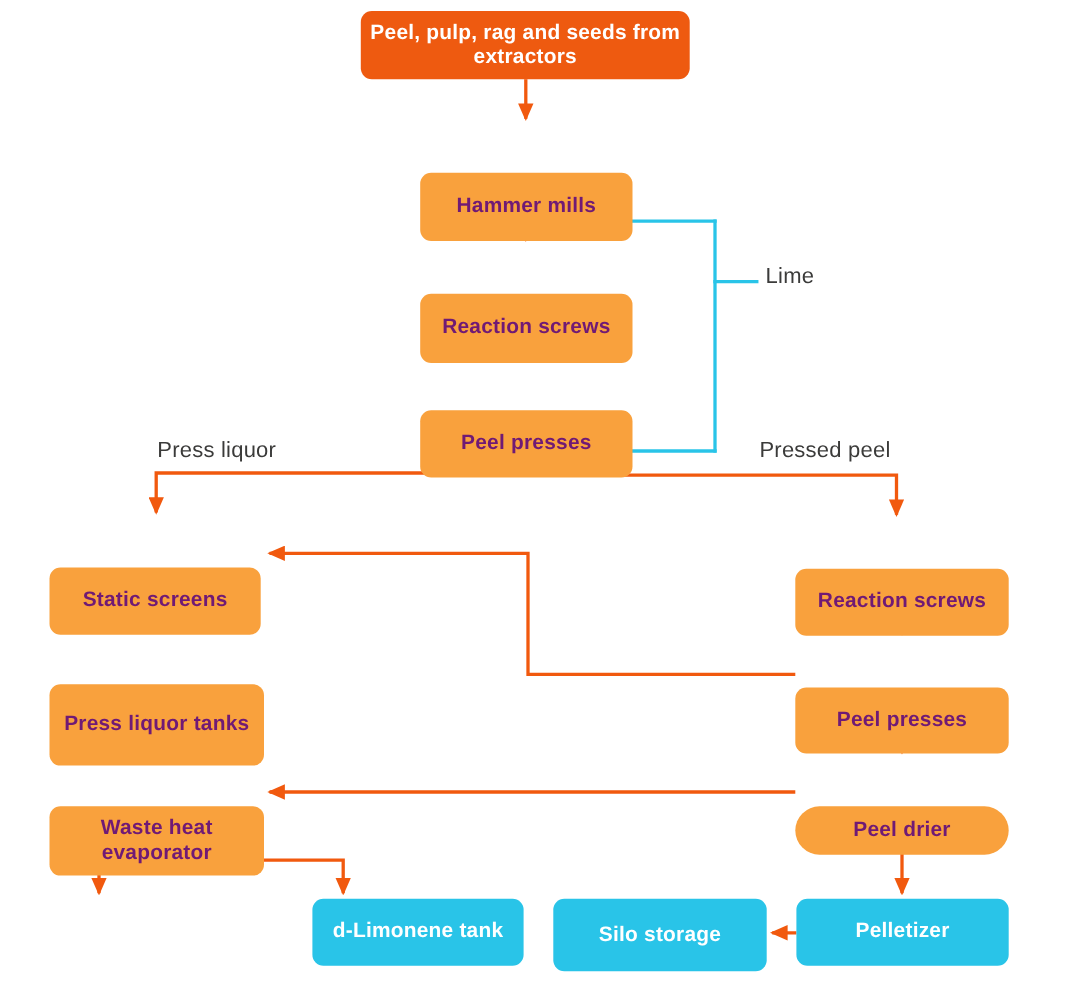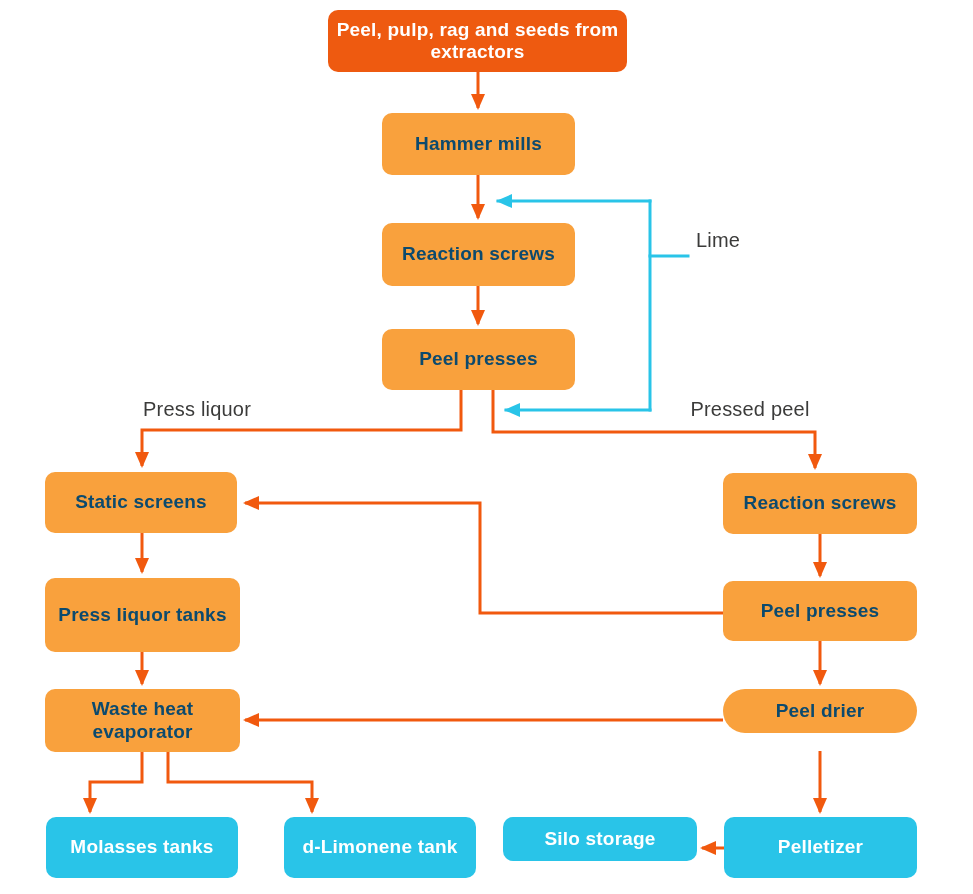--- a/index.html
+++ b/index.html
@@ -24,21 +24,21 @@
     justify-content: center;
     text-align: center;
     font-size: 19px;
     font-weight: bold;
     line-height: 1.18;
     letter-spacing: 0.2px;
     padding: 0 8px;
     box-sizing: border-box;
   }
   .node.source  { background: #EE5A10; color: #ffffff; }
-  .node.process { background: #F9A13D; color: #0c4a6e; }
+  .node.process { background: #F9A13D; color: #701a75; margin-top: 44px; }
   .node.product { background: #29C4E8; color: #ffffff; }
   .flow-label {
     position: absolute;
     font-size: 20px;
     font-weight: 500;
     color: #3B3B3A;
     letter-spacing: 0.2px;
     white-space: nowrap;
   }
 </style>
@@ -116,35 +116,32 @@
   </div>
 
   <div class="node process" style="left:723px; top:581px; width:194px; height:60px;">
     <span>Peel presses</span>
   </div>
 
   <div class="node process" style="left:723px; top:689px; width:194px; height:44px;border-radius:23px;">
     <span>Peel drier</span>
   </div>
 
-  <div class="node product" style="left:46px; top:817px; width:192px; height:61px;">
-    <span>Molasses tanks</span>
-  </div>
 
   <div class="node product" style="left:263px; top:817px; width:192px; height:61px;margin-left:21px;">
     <span>d-Limonene tank</span>
   </div>
 
-  <div class="node product" style="left:503px; top:817px; width:194px; height:44px;">
+  <div class="node product" style="left:503px; top:817px; width:194px; height:66px;">
     <span>Silo storage</span>
   </div>
 
   <div class="node product" style="left:724px; top:817px; width:193px; height:61px;">
     <span>Pelletizer</span>
   </div>
 
   <div class="flow-label" style="left:143px; top:398px;">Press liquor</div>
 
   <div class="flow-label" style="left:684px; top:398px; width:132px; text-align:center;">Pressed peel</div>
 
-  <div class="flow-label" style="left:696px; top:229px;">Lime</div>
+  <div class="flow-label" style="left:696px; top:240px;">Lime</div>
 
 </div>
 
 </body></html>

